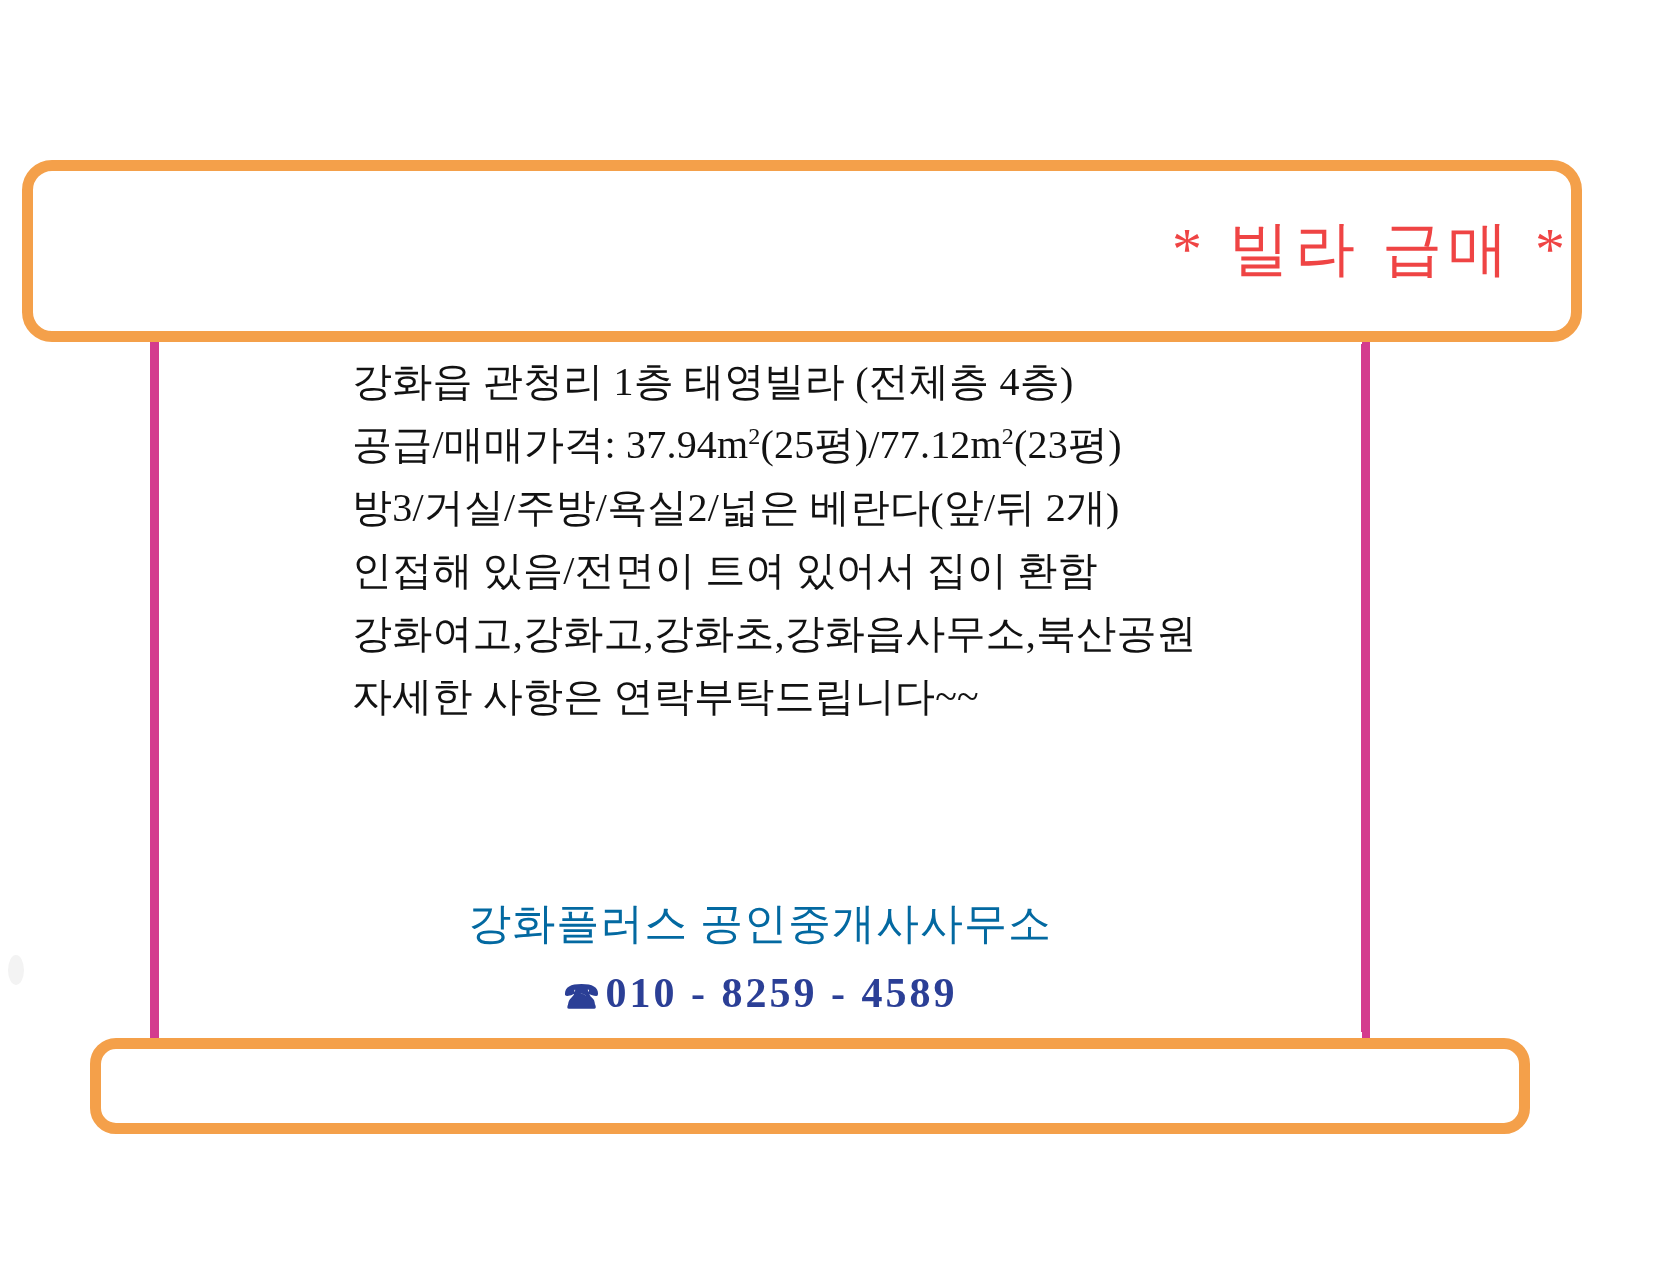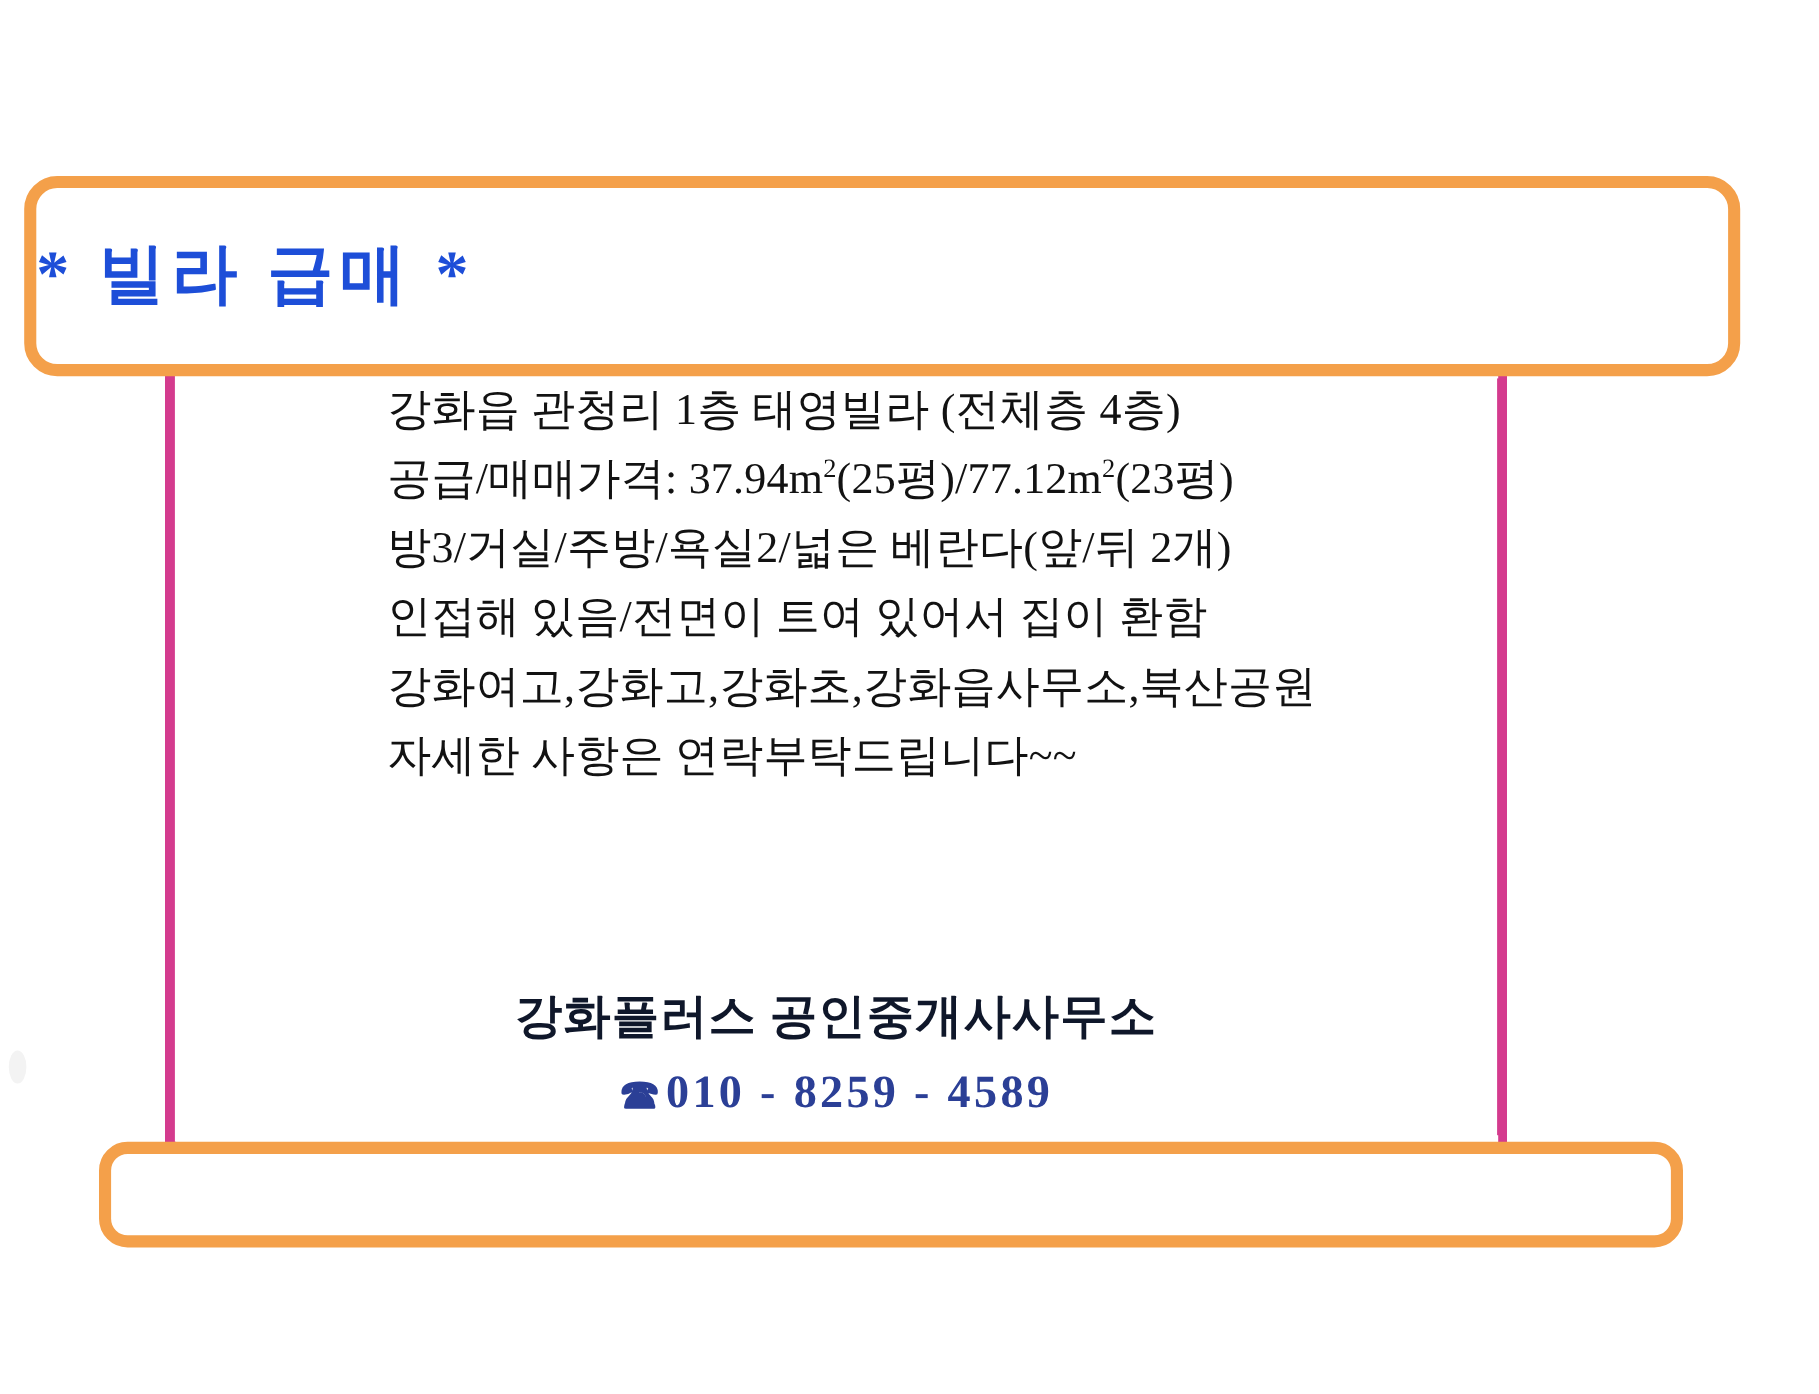--- a/index.html
+++ b/index.html
@@ -28,25 +28,25 @@
     background: #ffffff;
     box-sizing: border-box;
     z-index: 3;
   }
   .title-text {
     position: absolute;
     left: 0;
     right: 0;
     top: 50%;
     transform: translateY(-52%);
-    text-align: left;
+    text-align: right;
     font-size: 60px;
-    font-weight: 700;
+    font-weight: 400;
     letter-spacing: 6px;
-    color: #1d4ed8;
+    color: #ef4444;
     white-space: nowrap;
   }
 
   
   .bottom-banner {
     position: absolute;
     left: 90px;
     top: 1038px;
     width: 1440px;
     height: 96px;
@@ -90,21 +90,21 @@
     width: 1202px;
     height: 24px;
     background: #ffffff;
     z-index: 2;
   }
 
   
   .content {
     position: absolute;
     left: 352px;
-    top: 340px;
+    top: 350px;
     width: 1180px;
     z-index: 4;
   }
   .line {
     font-size: 40px;
     line-height: 63px;
     color: #121212;
     white-space: nowrap;
     letter-spacing: 0.2px;
   }
@@ -118,22 +118,22 @@
   .agency {
     position: absolute;
     left: 150px;
     top: 895px;
     width: 1220px;
     text-align: center;
     z-index: 4;
   }
   .agency-name {
     font-size: 43px;
-    font-weight: 700;
-    color: #0f172a;
+    font-weight: 400;
+    color: #0369a1;
     letter-spacing: 1px;
     white-space: nowrap;
   }
   .phone-row {
     margin-top: 16px;
     font-size: 42px;
     font-weight: 700;
     color: #2b3f96;
     letter-spacing: 3px;
     white-space: nowrap;

